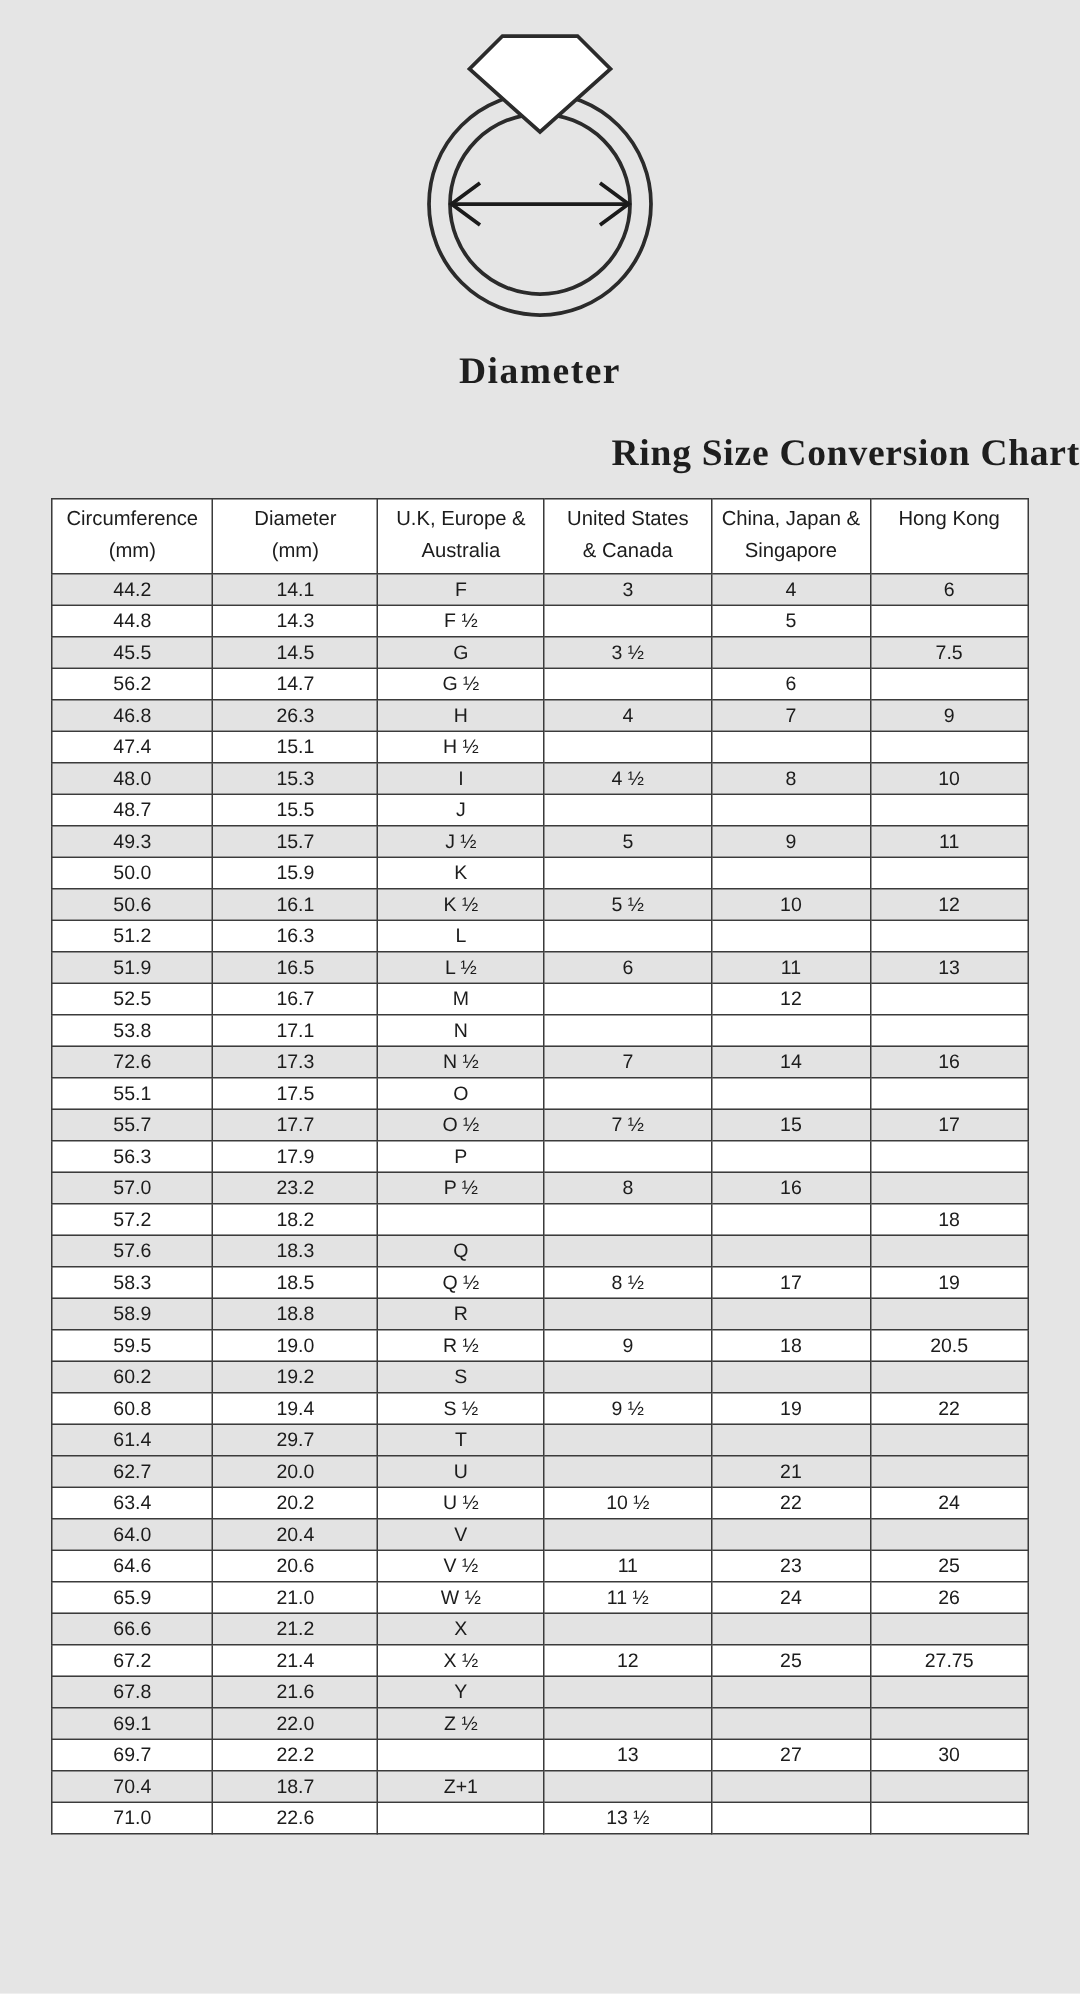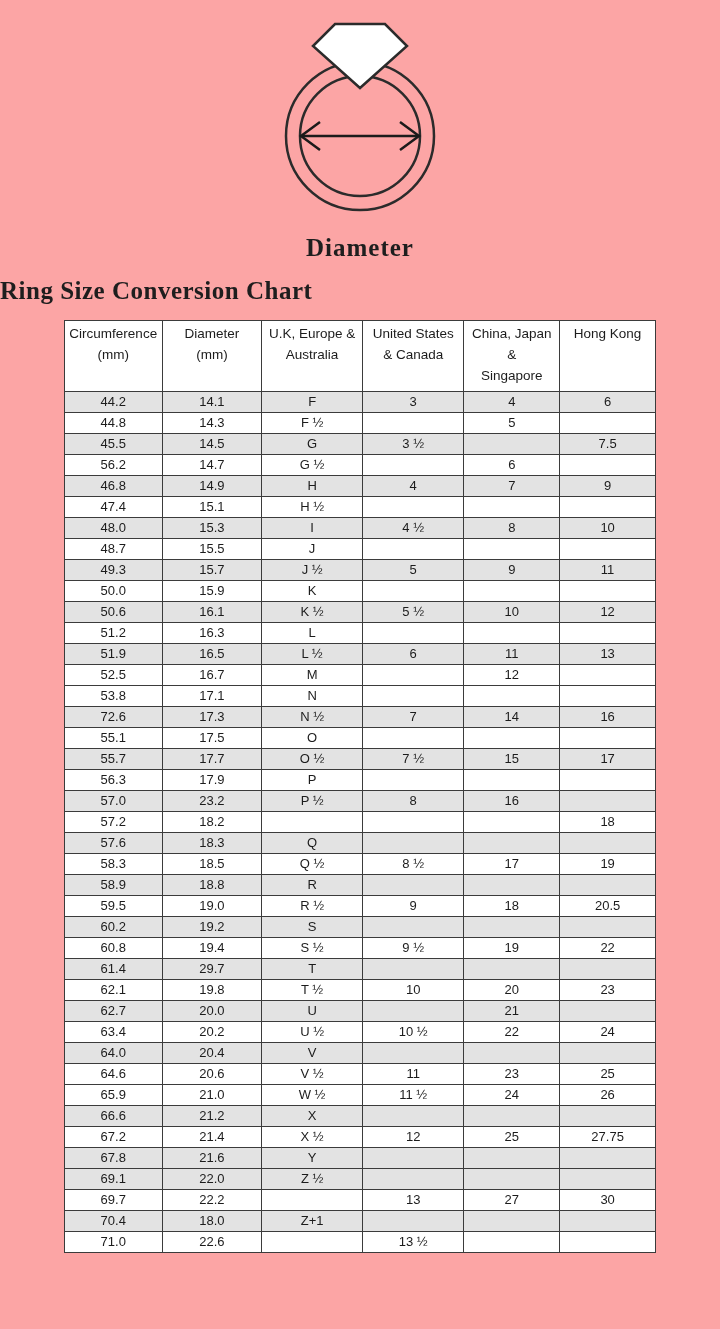--- a/index.html
+++ b/index.html
@@ -5,49 +5,49 @@
   * { margin: 0; padding: 0; box-sizing: border-box; }
   html, body {
     width: 720px;
     background: #ffffff;
     font-family: "Liberation Sans", sans-serif;
     color: #1c1c1c;
   }
   .page {
     width: 720px;
     min-height: 1329px;
-    background: #fca5a5;
+    background: #e5e5e5;
     padding-top: 14px;
   }
   .ring-figure {
     width: 170px;
     margin: 0 auto;
   }
   .ring-figure svg { display: block; }
   .diameter-label {
     margin-top: 20px;
     text-align: center;
     font-family: "Liberation Serif", serif;
     font-weight: bold;
     font-size: 25px;
     letter-spacing: 1px;
     color: #1e1e1e;
   }
   .chart-title {
-    margin: 15px 0 15px 0;
-    text-align: left;
+    margin: 27px 0 15px 0;
+    text-align: right;
     font-family: "Liberation Serif", serif;
     font-weight: bold;
     font-size: 25px;
     letter-spacing: 0.5px;
     color: #1e1e1e;
   }
   table.ring-table {
     border-collapse: collapse;
-    width: 592px;
+    width: 652px;
     margin: 13px auto;
     table-layout: fixed;
   }
   .ring-table th, .ring-table td {
     border: 1.5px solid #3b3b3b;
     text-align: center;
   }
   .ring-table th {
     font-weight: normal;
     font-size: 13.5px;
@@ -143,21 +143,21 @@
         <tr>
           <td>56.2</td>
           <td>14.7</td>
           <td>G ½</td>
           <td></td>
           <td>6</td>
           <td></td>
         </tr>
         <tr class="shaded">
           <td>46.8</td>
-          <td>14.9</td>
+          <td>26.3</td>
           <td>H</td>
           <td>4</td>
           <td>7</td>
           <td>9</td>
         </tr>
         <tr>
           <td>47.4</td>
           <td>15.1</td>
           <td>H ½</td>
           <td></td>
@@ -333,28 +333,20 @@
           <td>22</td>
         </tr>
         <tr class="shaded">
           <td>61.4</td>
           <td>29.7</td>
           <td>T</td>
           <td></td>
           <td></td>
           <td></td>
         </tr>
-        <tr>
-          <td>62.1</td>
-          <td>19.8</td>
-          <td>T ½</td>
-          <td>10</td>
-          <td>20</td>
-          <td>23</td>
-        </tr>
         <tr class="shaded">
           <td>62.7</td>
           <td>20.0</td>
           <td>U</td>
           <td></td>
           <td>21</td>
           <td></td>
         </tr>
         <tr>
           <td>63.4</td>
@@ -423,21 +415,21 @@
         <tr>
           <td>69.7</td>
           <td>22.2</td>
           <td></td>
           <td>13</td>
           <td>27</td>
           <td>30</td>
         </tr>
         <tr class="shaded">
           <td>70.4</td>
-          <td>18.0</td>
+          <td>18.7</td>
           <td>Z+1</td>
           <td></td>
           <td></td>
           <td></td>
         </tr>
         <tr>
           <td>71.0</td>
           <td>22.6</td>
           <td></td>
           <td>13 ½</td>

